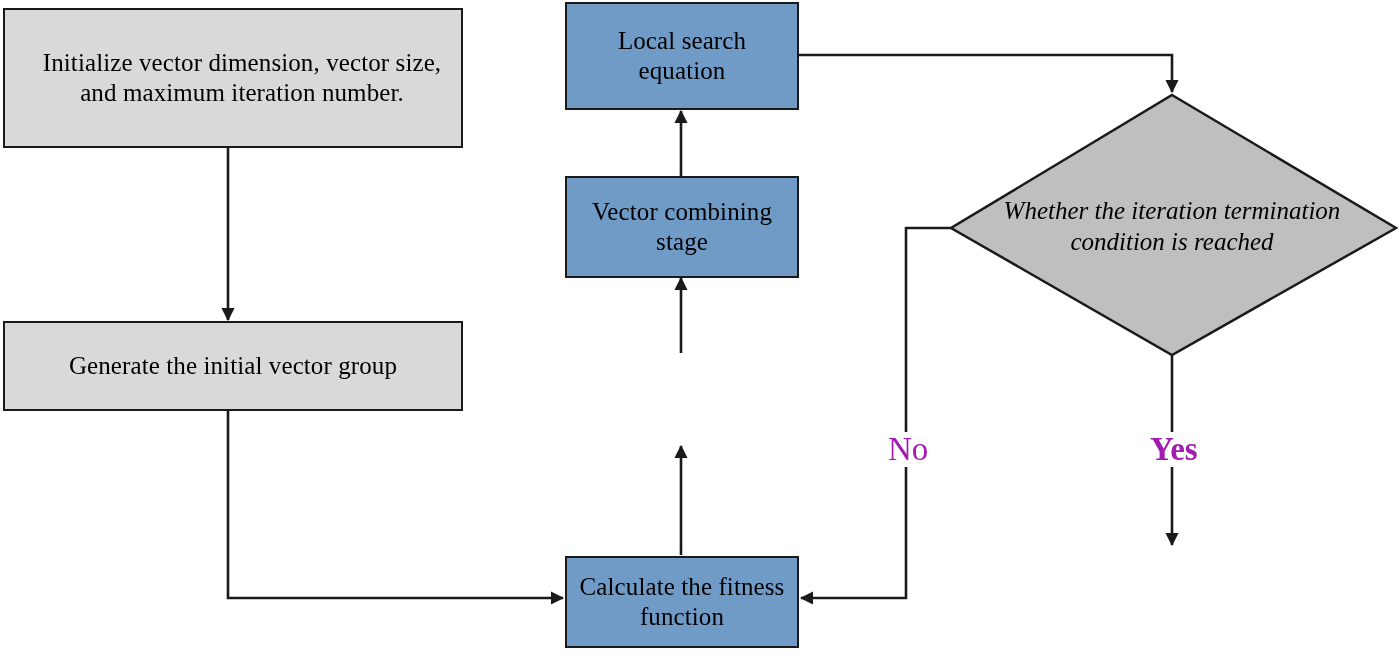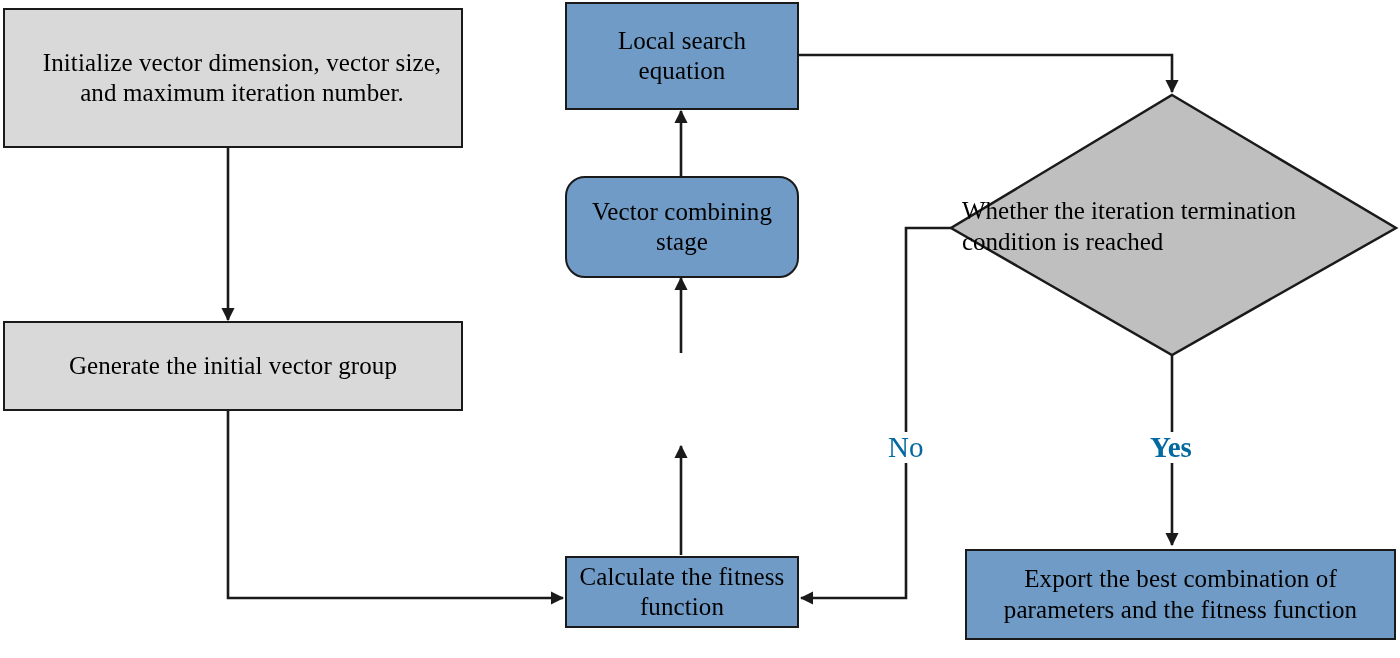--- a/index.html
+++ b/index.html
@@ -40,31 +40,32 @@
     padding: 2px 6px;
     z-index: 3;
   }
   .node.gray   { background: #d9d9d9; }
   .node.blue   { background: #6f9bc6; }
   .node-text { display: block; width: 100%; }
 
   .diamond-label {
     position: absolute;
     z-index: 4;
-    text-align: left;
+    text-align: center;
     color: #000000;
     font-size: 25px;
     line-height: 1.22;
     pointer-events: none;
+    font-style: italic;
   }
   .edge-label {
     position: absolute;
     z-index: 5;
-    color: #0369a1;
-    font-size: 29px;
+    color: #a21caf;
+    font-size: 33px;
     line-height: 1;
     background: #ffffff;
     padding: 1px 4px;
   }
 </style>
 </head>
 <body>
 
 <div id="canvas">
 
@@ -102,32 +103,29 @@
   </div>
 
   <div class="node blue" style="left:565px; top:2px; width:234px; height:108px;">
     <span class="node-text">Local search equation</span>
   </div>
 
   <div class="node gray" style="left:3px; top:321px; width:460px; height:90px;">
     <span class="node-text">Generate the initial vector group</span>
   </div>
 
-  <div class="node blue" style="left:565px; top:176px; width:234px; height:102px;border-radius:20px;">
+  <div class="node blue" style="left:565px; top:176px; width:234px; height:102px;">
     <span class="node-text">Vector combining stage</span>
   </div>
 
 
-  <div class="node blue" style="left:565px; top:556px; width:234px; height:72px;align-items:center;">
+  <div class="node blue" style="left:565px; top:556px; width:234px; height:92px;align-items:center;">
     <span class="node-text">Calculate the fitness function</span>
   </div>
 
-  <div class="node blue" style="left:965px; top:549px; width:431px; height:91px;">
-    <span class="node-text">Export the best combination of parameters and the fitness function</span>
-  </div>
 
   <div class="diamond-label" style="left:962px; top:196px; width:420px;">
     <span class="node-text">Whether the iteration termination condition is reached</span>
   </div>
 
   <div class="edge-label" style="left:884px; top:432px;">No</div>
 
   <div class="edge-label" style="left:1146px; top:432px;font-weight:bold;">Yes</div>
 
 </div>

